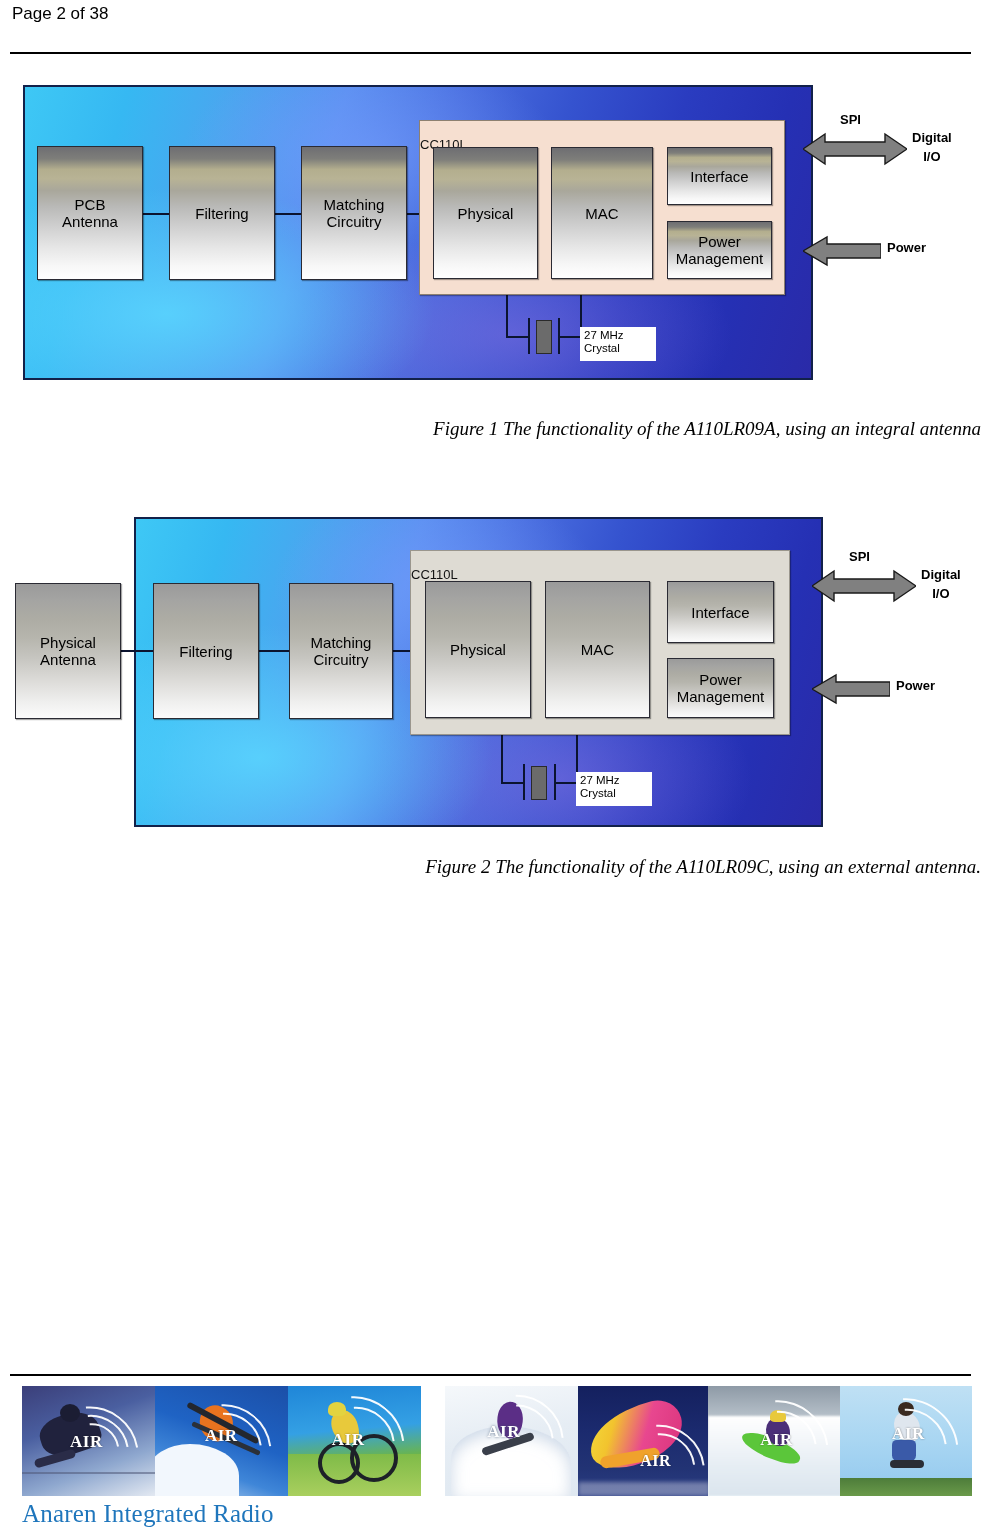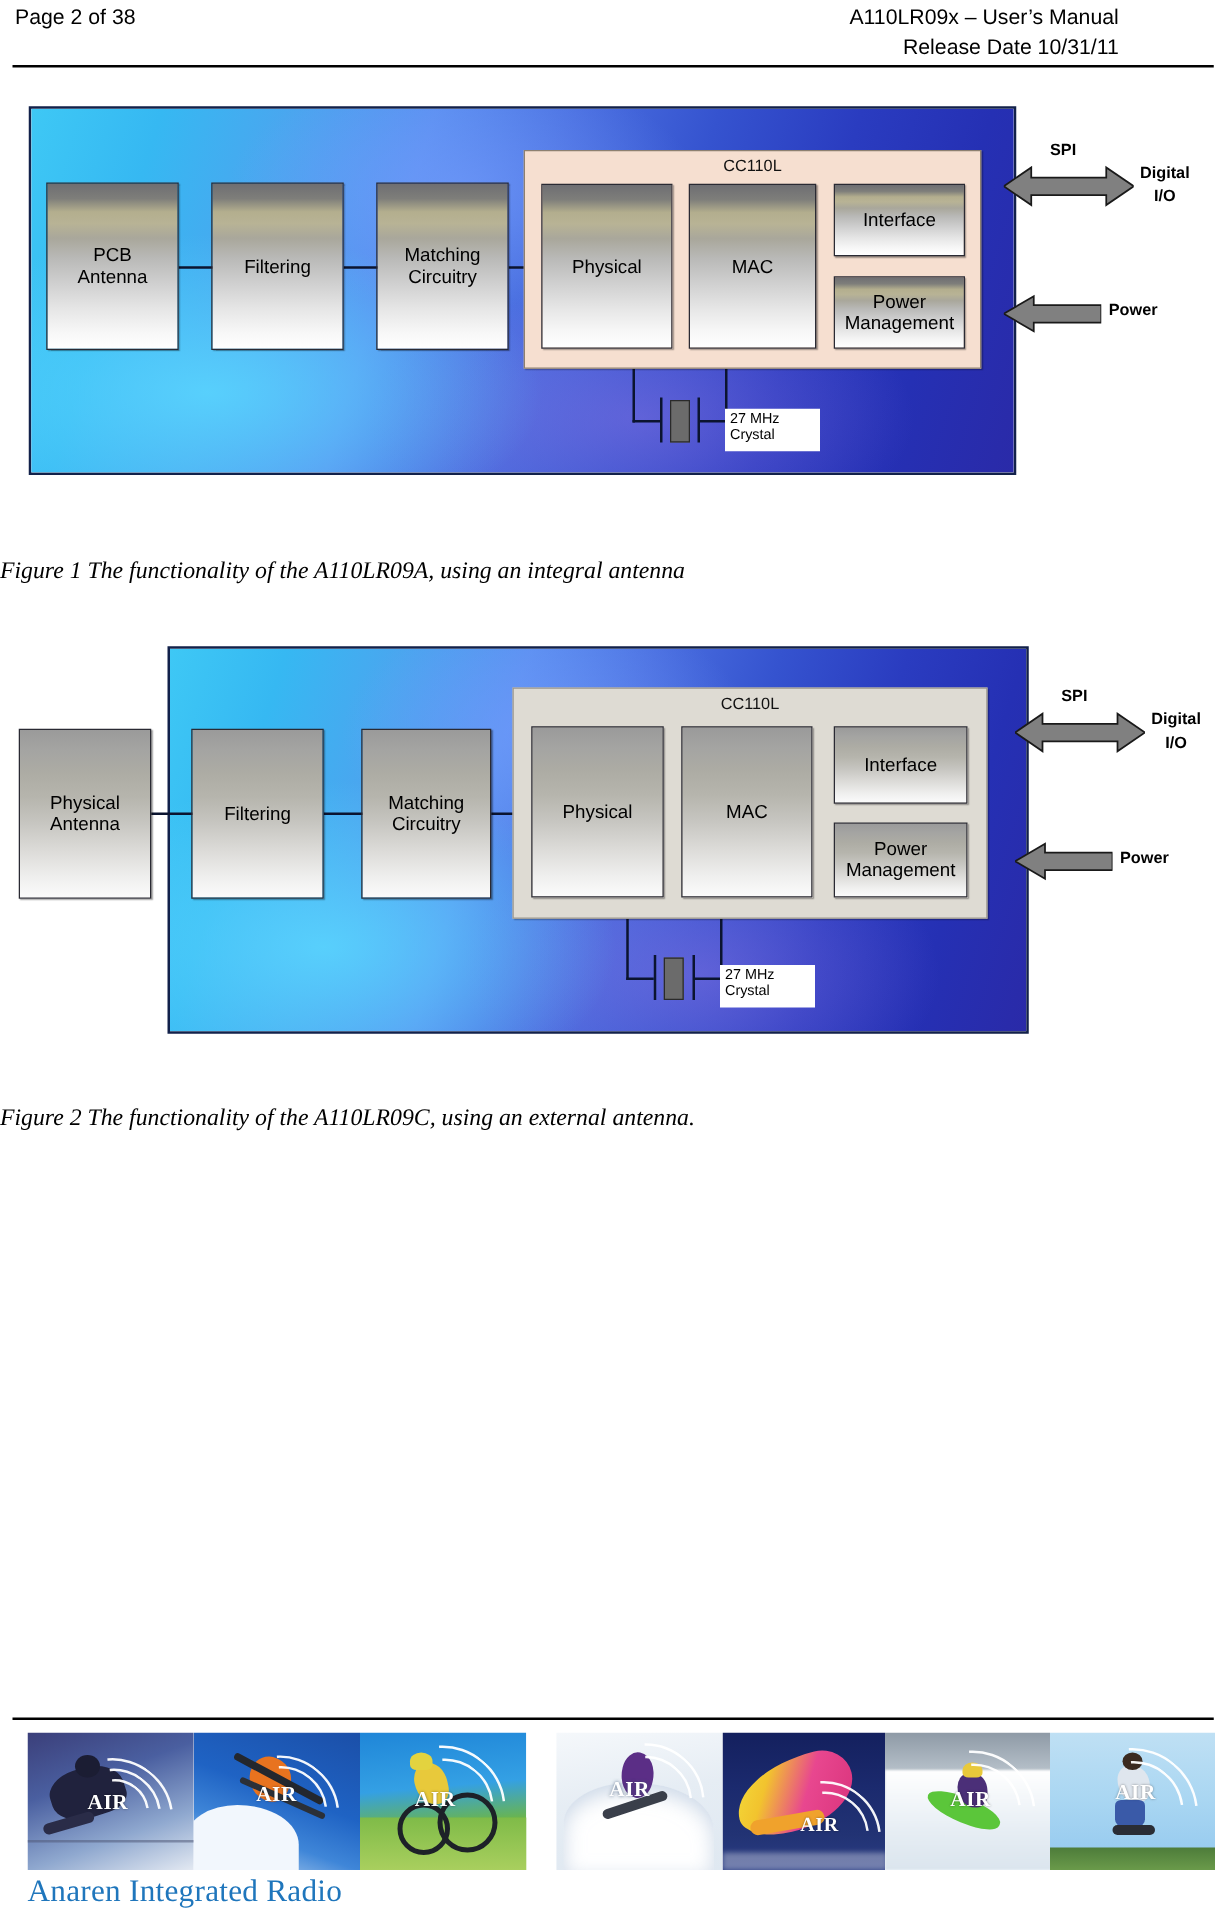--- a/index.html
+++ b/index.html
@@ -118,22 +118,22 @@
     border: 1px solid #8d8070;
     background: #f6dfd0;
     box-shadow: 1px 1px 1px rgba(0,0,0,0.3);
   }
   .chip.gray2 {
     background: #dedbd3;
     border: 1px solid #9a968d;
   }
   .chip-label {
     position: absolute;
-    top: 4px; left: 0; right: 0;
-    text-align: center;
+    top: 16px; left: 0; right: 0;
+    text-align: left;
     font-size: 13px;
     color: #111;
   }
 
   
   .wire {
     position: absolute;
     background: #0b1430;
   }
   .wire-h { height: 2px; }
@@ -171,26 +171,25 @@
   }
   .arrow-label.two {
     line-height: 19px;
     text-align: center;
   }
 
   
   .caption {
     position: absolute;
     width: 981px;
-    text-align: left;
+    text-align: right;
     font-family: "Liberation Serif", serif;
     font-style: italic;
     font-size: 19px;
     color: #000;
-    margin-top: 28px;
   }
 
   
   .footer-rule {
     position: absolute;
     left: 10px; top: 1374px;
     width: 961px;
     height: 0;
     border-top: 2px solid #000;
   }
@@ -232,24 +231,20 @@
   }
   .gap-block {
     background: #ffffff;
   }
 </style>
 </head>
 <body>
 
 <div class="header">
   <div class="hdr-left">Page 2 of 38</div>
-  <div class="hdr-right">
-    <div>A110LR09x – User’s Manual</div>
-    <div>Release Date 10/31/11</div>
-  </div>
 </div>
 <div class="hdr-rule"></div>
 
 <div class="diagram" style="left:0;top:0;width:981px;height:400px;">
 
   <div class="blue-panel" style="left:23px; top:85px; width:790px; height:295px;">
     <div class="bgfill"></div>
   </div>
 
   <div class="wire wire-h" style="left:143px;top:213px;width:30px;"></div>

